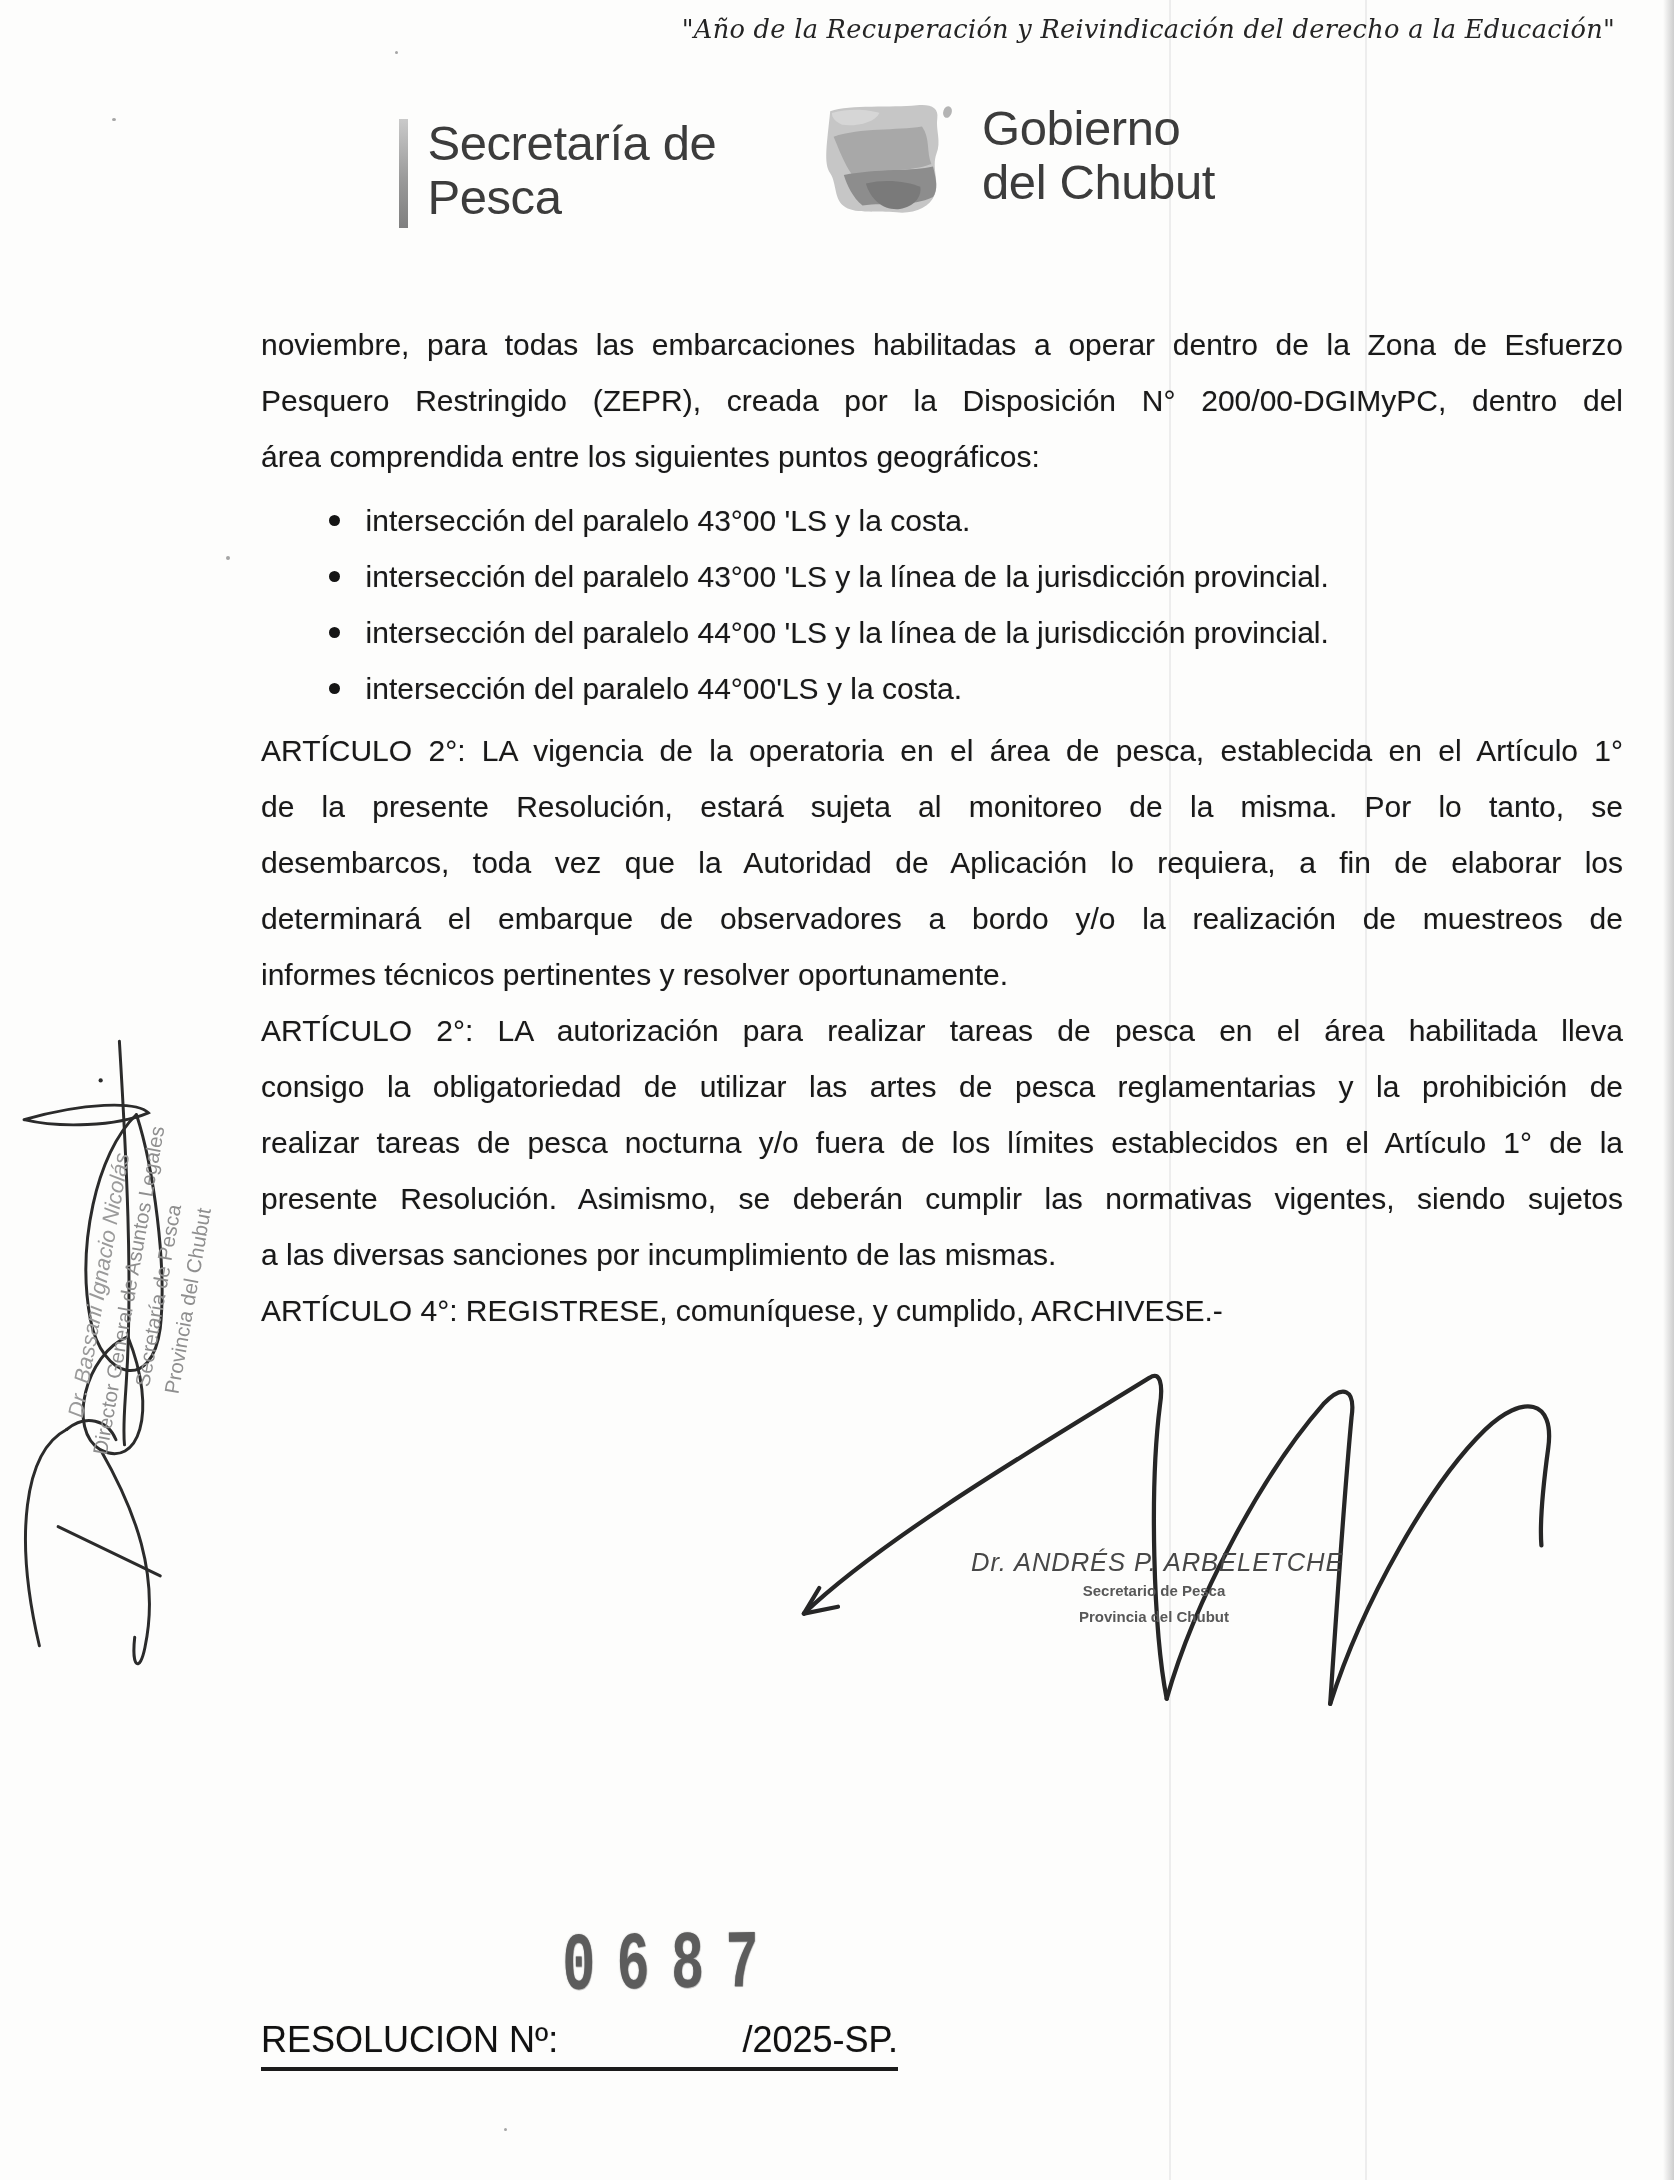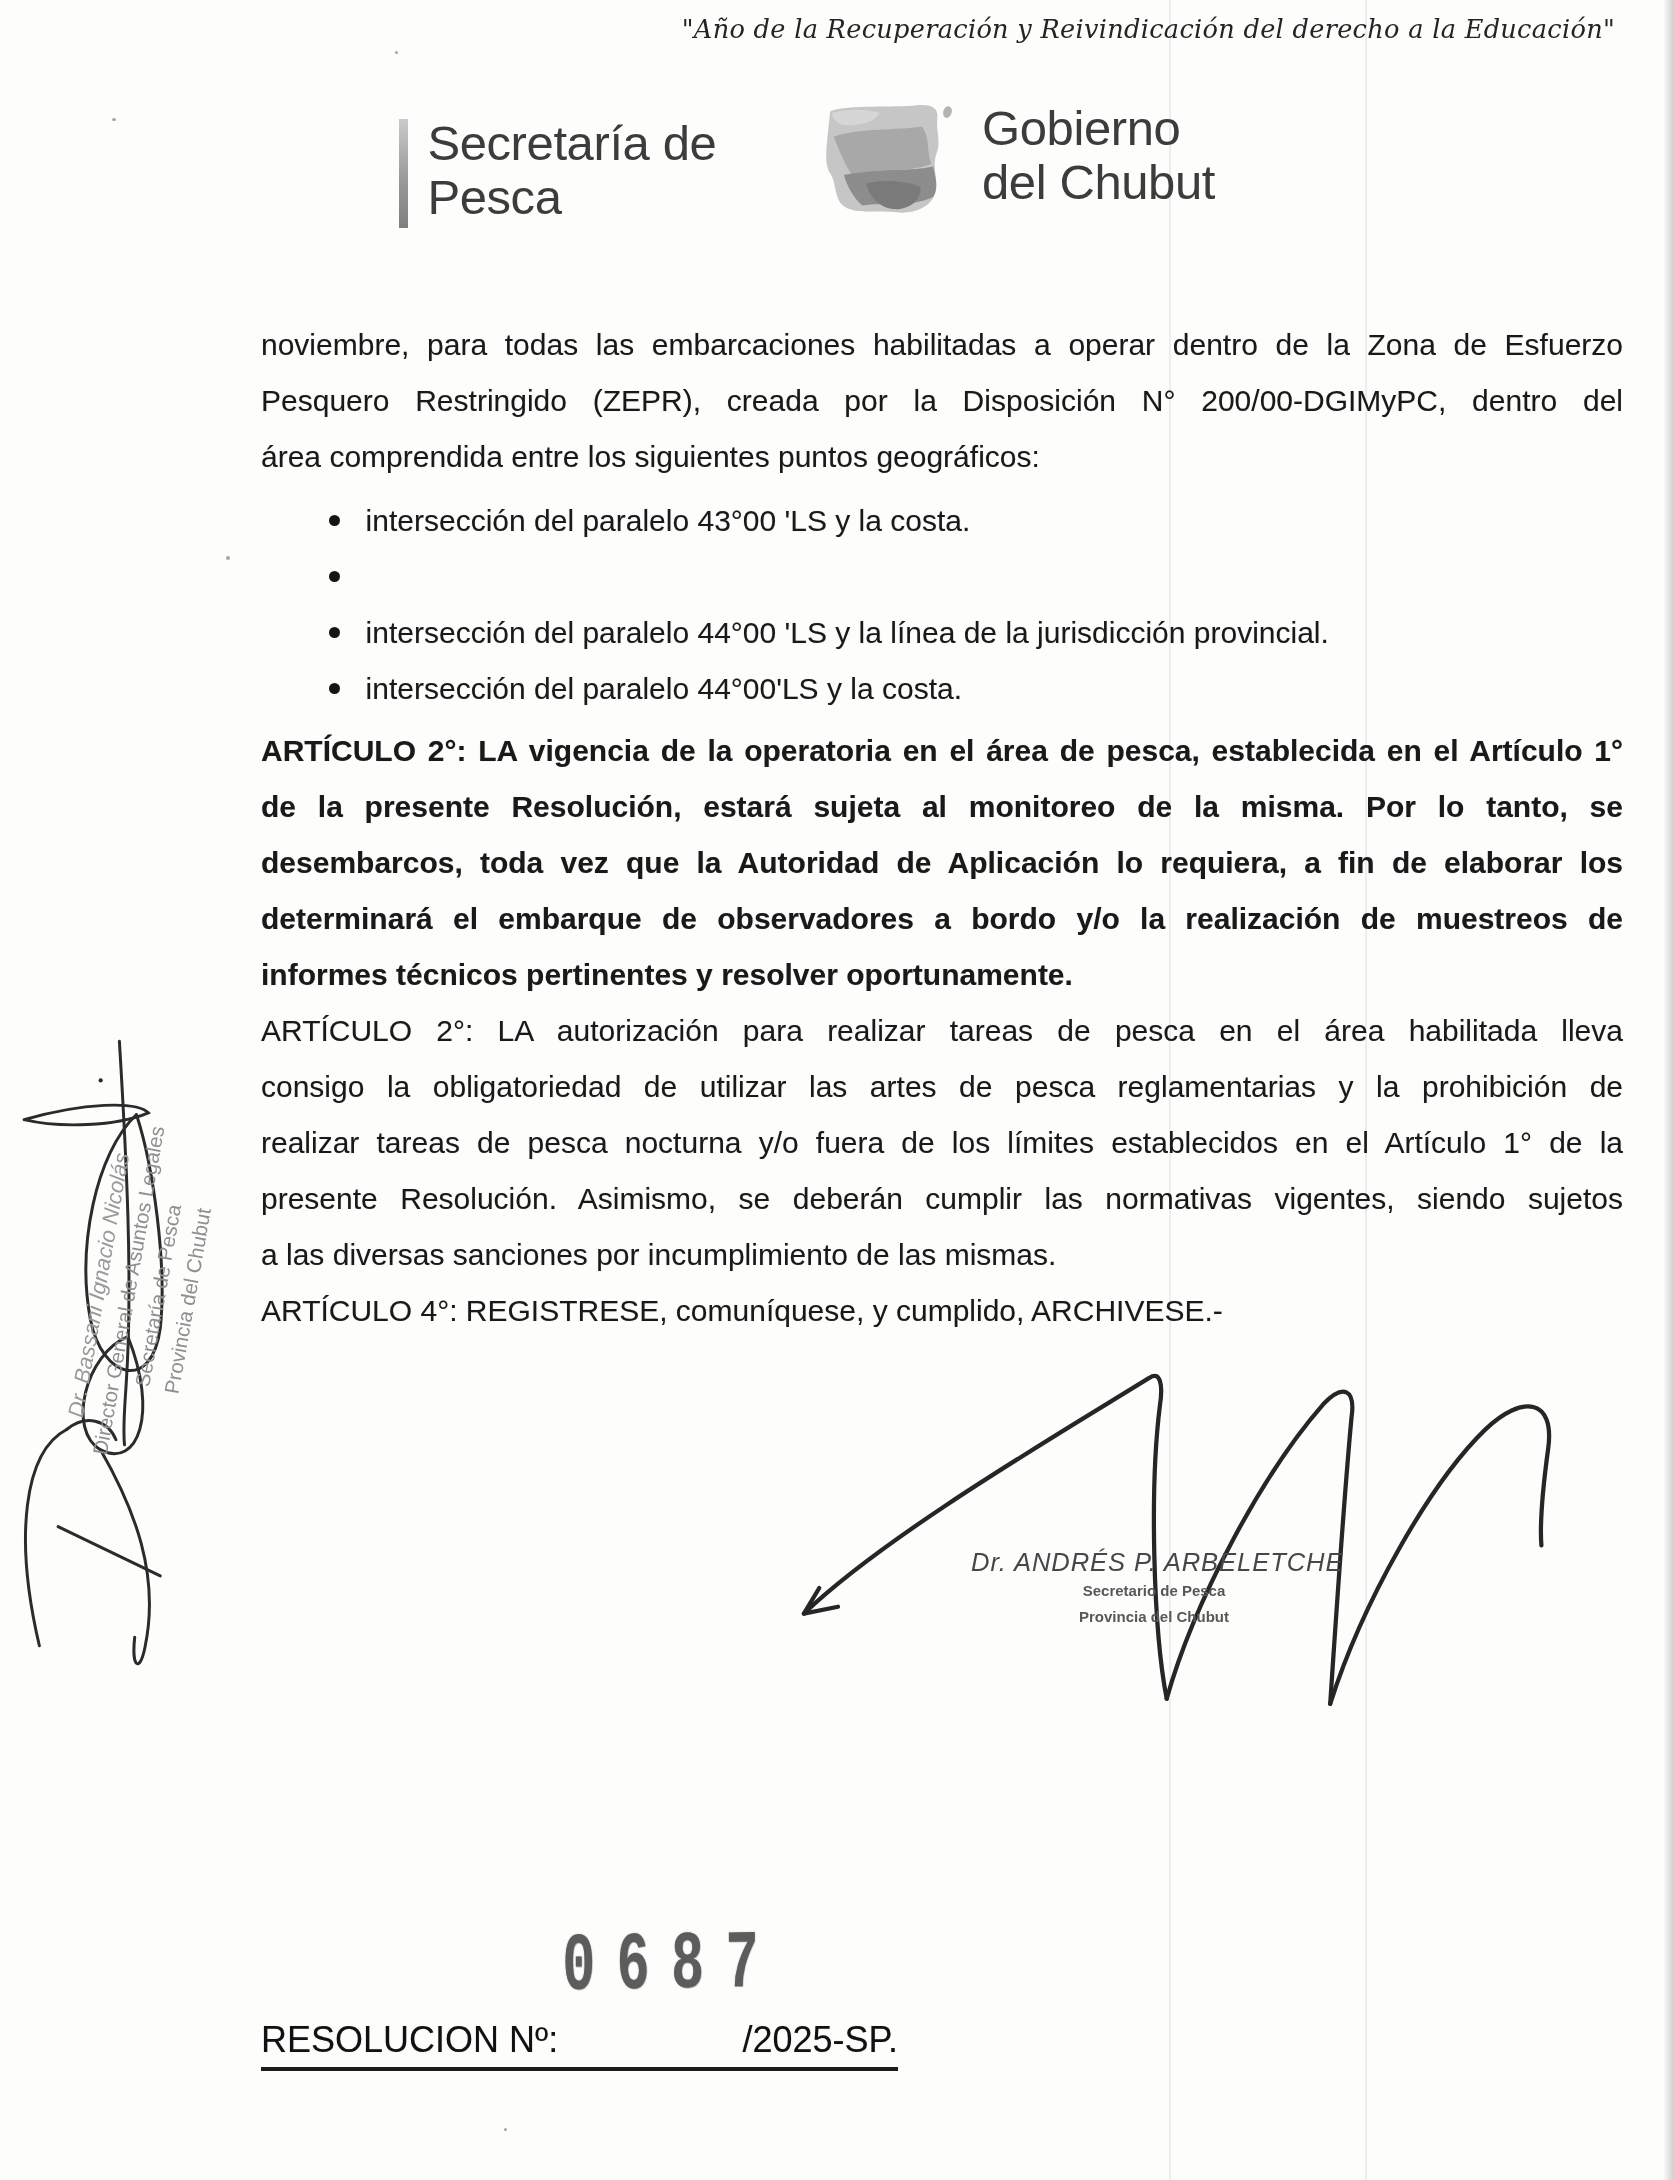--- a/index.html
+++ b/index.html
@@ -69,21 +69,21 @@
     white-space: nowrap;
   }
   .tline.last { text-align-last: left; }
   .bullets { margin-top: 7.7px; }
   .bullet-row { height: 56px; line-height: 56px; padding-left: 68px; }
   .dot {
     display: inline-block; width: 11px; height: 11px; border-radius: 50%;
     background: #151515; margin-right: 25.6px; vertical-align: middle;
     position: relative; top: -2.6px;
   }
-  .art2 { margin-top: 6.8px; font-weight: bold; }
+  .art2 { margin-top: 6.8px; }
 
   
   .sig-svg { position: absolute; }
   .sig-legal-svg { left: 6.8px; top: 1026px; }
   .sig-secretary-svg { left: 792px; top: 1346px; }
   .legal-note {
     position: absolute; left: -95px; top: 1233px; width: 477px;
     transform: rotate(-80deg);
     text-align: center;
     line-height: 30px;
@@ -171,21 +171,21 @@
         <div class="tline">noviembre, para todas las embarcaciones habilitadas a operar dentro de la Zona de Esfuerzo</div>
         <div class="tline">Pesquero Restringido (ZEPR), creada por la Disposición N° 200/00-DGIMyPC, dentro del</div>
         <div class="tline last">área comprendida entre los siguientes puntos geográficos:</div>
       </div>
 
     <div class="bullets">
       <div class="bullet-row">
         <span class="dot"></span><span>intersección del paralelo 43°00 'LS y la costa.</span>
       </div>
       <div class="bullet-row">
-        <span class="dot"></span>
+        <span class="dot"></span><span>intersección del paralelo 43°00 'LS y la línea de la jurisdicción provincial.</span>
       </div>
       <div class="bullet-row">
         <span class="dot"></span><span>intersección del paralelo 44°00 'LS y la línea de la jurisdicción provincial.</span>
       </div>
       <div class="bullet-row">
         <span class="dot"></span><span>intersección del paralelo 44°00'LS y la costa.</span>
       </div>
     </div>
 
     <div class="para art2">

